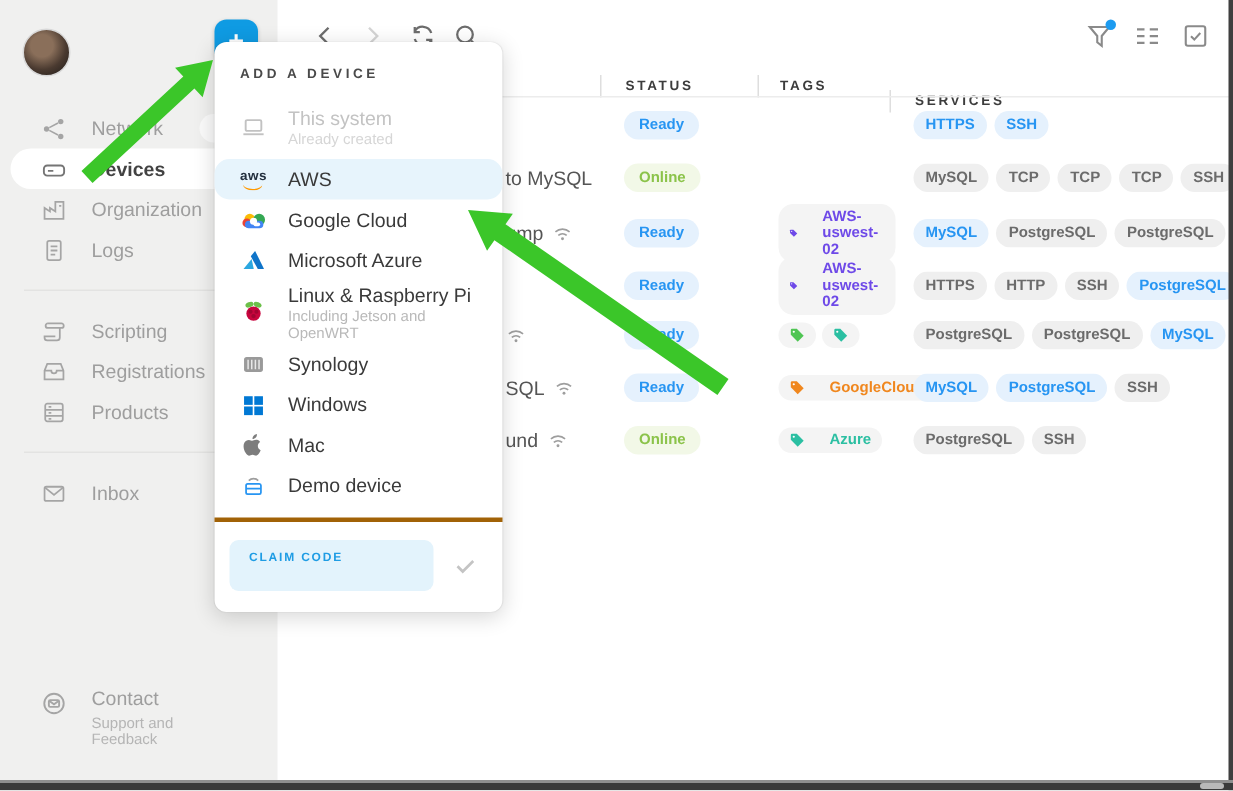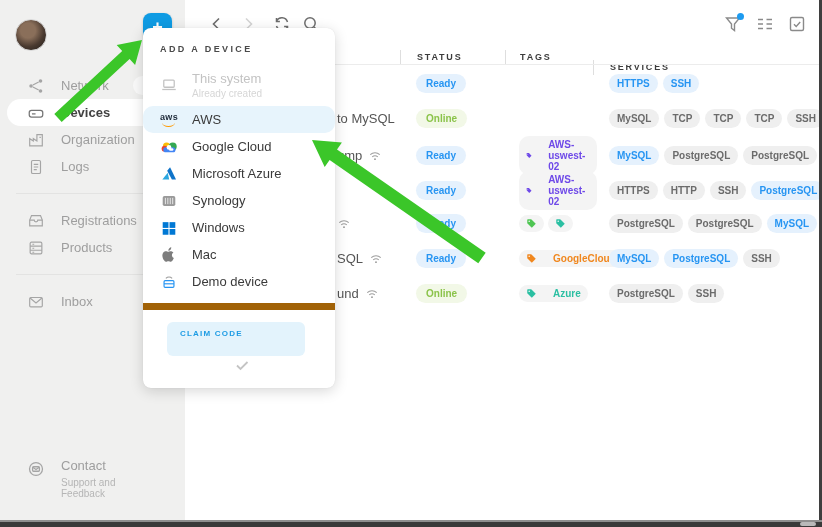--- a/index.html
+++ b/index.html
@@ -80,21 +80,21 @@
   .menu-icon { width:20px; height:20px; margin-right:13px; flex:0 0 20px; display:flex; align-items:center; justify-content:center; }
   .menu-icon svg { width:18px; height:18px; display:block; }
   .menu-texts { display:flex; flex-direction:column; justify-content:center; }
   .menu-label { font-size:13px; color:#3a3a3a; }
   .menu-sub { font-size:10px; color:#b9b9b9; margin-top:2px; }
   .menu-item.disabled .menu-label { color:#c3c3c3; }
   .menu-item.disabled .menu-sub { color:#d6d6d6; }
   .aws-box { display:flex; flex-direction:column; align-items:center; line-height:1; }
   .aws-word { font-size:9px; font-weight:bold; color:#232f3e; letter-spacing:.3px; }
   .aws-smile { width:13px; height:5px; border-bottom:1.6px solid #f90; border-radius:0 0 60% 60%/0 0 100% 100%; margin-top:0px; }
-  #claim-row { border-top:7px solid #a16207; margin-top:8px; padding:12px 16px 14px 10px; display:flex; align-items:center;flex-direction:column; }
+  #claim-row { border-top:3px solid #a16207; margin-top:8px; padding:12px 16px 14px 10px; display:flex; align-items:center; }
   #claim-box { width:138px; height:34px; background:#e3f3fc; border-radius:6px; padding:7px 0 0 13px; cursor:text; }
   #claim-label { font-size:8px; font-weight:bold; letter-spacing:1.2px; color:#1e9ce4; }
   #claim-check { width:18px; height:18px; color:#c4c4c4; margin-left:12px; }
   #claim-check svg { width:18px; height:18px; display:block; }
 
   
   #arrows { position:absolute; left:0; top:0; width:822px; height:527px; z-index:50; pointer-events:none; }
 </style>
 </head>
 <body>
@@ -137,20 +137,29 @@
         <div class="nav-item">
           <span class="icon">
             <svg viewBox="0 0 20 20" fill="none" stroke="currentColor" stroke-width="1.3">
               <rect x="5" y="2.8" width="10" height="14.4" rx="1.4"></rect>
               <path d="M7.5 7 h5 M7.5 10 h5 M7.5 13 h3.4"></path>
             </svg>
           </span>
           <span class="nav-label">Logs</span>
         </div>
         <div class="nav-divider"></div>
+        <div class="nav-item">
+          <span class="icon">
+            <svg viewBox="0 0 20 20" fill="none" stroke="currentColor" stroke-width="1.3">
+              <path d="M5.5 4 h10 a1.7 1.7 0 0 1 0 3.4 h-1.2"></path>
+              <path d="M5.5 4 a1.7 1.7 0 0 0 0 3.4 h8.8 v7 a2.2 2.2 0 0 1 -2.2 2.2 H5 a2 2 0 0 1 -2 -2 v-1 h8"></path>
+            </svg>
+          </span>
+          <span class="nav-label">Scripting</span>
+        </div>
         <div class="nav-item">
           <span class="icon">
             <svg viewBox="0 0 20 20" fill="none" stroke="currentColor" stroke-width="1.3">
               <path d="M3 9 l2-5 h10 l2 5 v6.5 H3 z"></path>
               <path d="M3 9 h5 a2 2 0 0 0 4 0 h5"></path>
             </svg>
           </span>
           <span class="nav-label">Registrations</span>
         </div>
         <div class="nav-item">
@@ -456,20 +465,36 @@
           <span class="menu-icon">
             <svg viewBox="0 0 20 20">
               <path d="M11.2 2.5 L17.8 16 h-4.6 L8 6.4 z" fill="#0f74c9"></path>
               <path d="M8.6 8.6 L2.6 16 h7.6 z" fill="#2ba7e0"></path>
             </svg>
           </span>
           <span class="menu-texts">
             <span class="menu-label">Microsoft Azure</span>
           </span>
         </div>
+        <div class="menu-item double">
+          <span class="menu-icon">
+            <svg viewBox="0 0 20 20">
+              <ellipse cx="7" cy="4.6" rx="3.1" ry="1.9" fill="#5fb562" transform="rotate(-22 7 4.6)" style="fill:#6cc04a"></ellipse>
+              <ellipse cx="13" cy="4.6" rx="3.1" ry="1.9" fill="#6cc04a" transform="rotate(22 13 4.6)"></ellipse>
+              <circle cx="10" cy="11.2" r="5.3" fill="#c7053d"></circle>
+              <circle cx="7.8" cy="9.8" r="1.5" fill="#a20432"></circle>
+              <circle cx="12.2" cy="9.8" r="1.5" fill="#a20432"></circle>
+              <circle cx="10" cy="13" r="1.6" fill="#a20432"></circle>
+            </svg>
+          </span>
+          <span class="menu-texts">
+            <span class="menu-label">Linux &amp; Raspberry Pi</span>
+            <span class="menu-sub">Including Jetson and OpenWRT</span>
+          </span>
+        </div>
         <div class="menu-item">
           <span class="menu-icon">
             <svg viewBox="0 0 20 20">
               <rect x="3" y="4.5" width="14" height="11" rx="2" fill="#9a9a9a"></rect>
               <path d="M6 6.5 v7 M8.7 6.5 v7 M11.4 6.5 v7 M14.1 6.5 v7" stroke="#e8e8e8" stroke-width="1.1"></path>
             </svg>
           </span>
           <span class="menu-texts">
             <span class="menu-label">Synology</span>
           </span>

